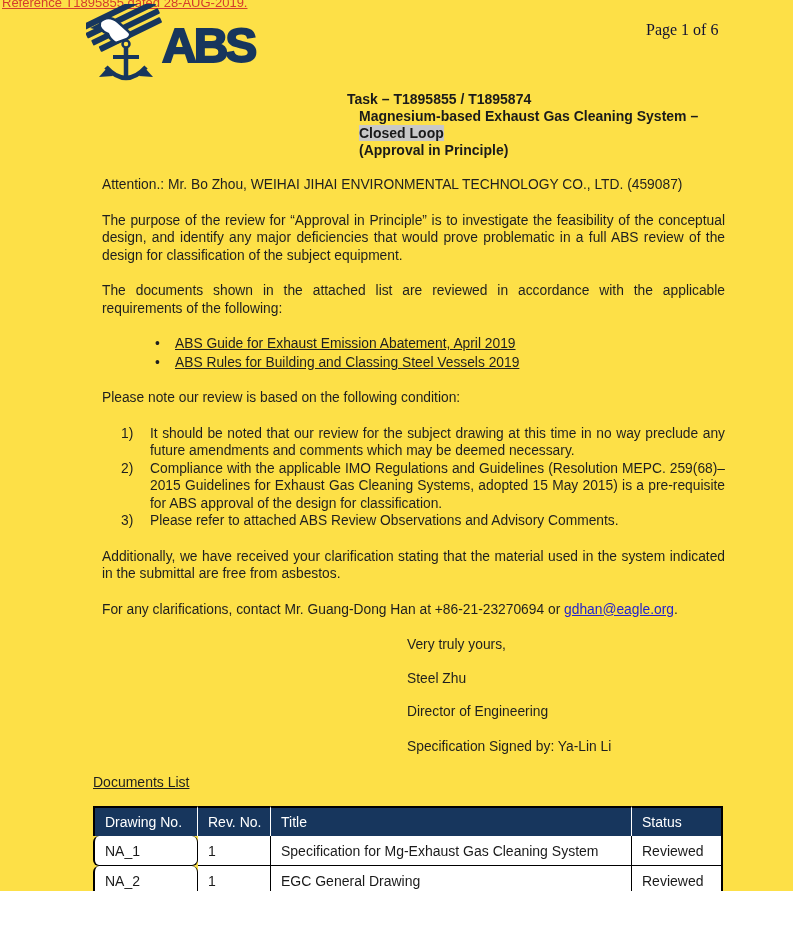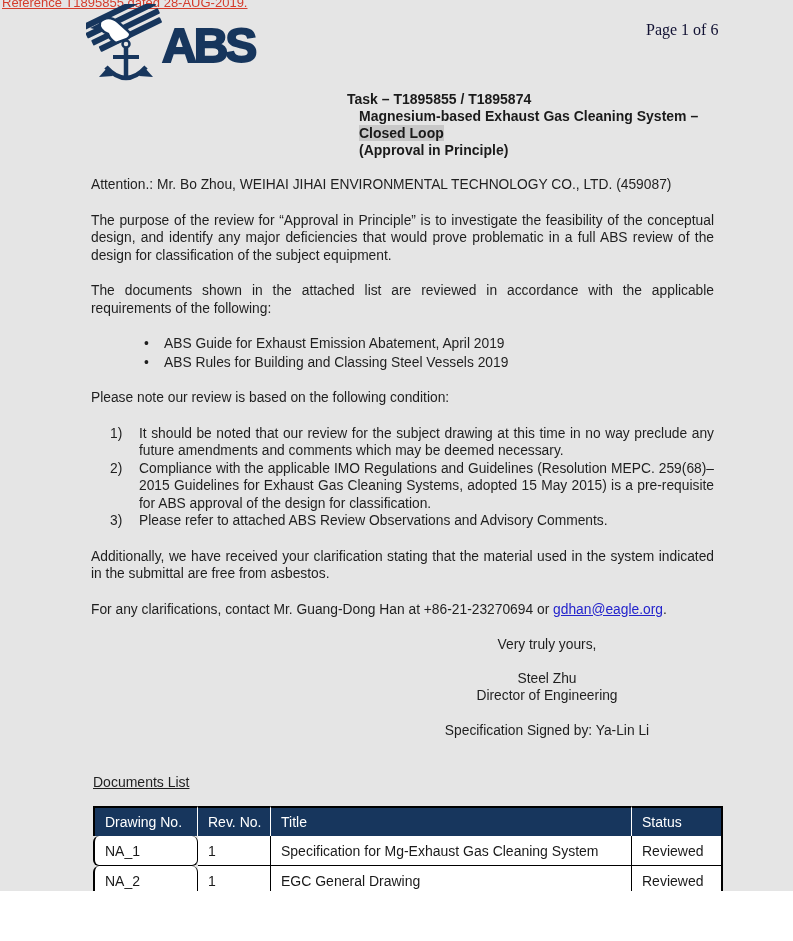--- a/index.html
+++ b/index.html
@@ -1,21 +1,21 @@
 <!DOCTYPE html>
 <html><head>
 <meta charset="utf-8">
 <style>
   * { box-sizing: border-box; margin: 0; padding: 0; }
   html, body { background: #ffffff; }
   .page {
     position: relative;
     width: 793px;
     height: 891px;
-    background: #e5e5e5;
+    background: #fde047;
     overflow: hidden;
     font-family: "Liberation Sans", sans-serif;
     color: #222222;
   }
 
   
   .ref-note {
     position: absolute;
     top: -5px;
     left: 2px;
@@ -64,40 +64,40 @@
     font-weight: bold;
     line-height: 17px;
     color: #1a1a1a;
   }
   .task-indent { padding-left: 12px; }
   .hl { background: #c8c8c8; }
 
   
   .body-content {
     position: absolute;
-    left: 91px;
+    left: 102px;
     top: 170px;
     width: 623px;
     font-size: 13.8px;
     line-height: 17.5px;
     color: #1f1f1f;
   }
   .body-content p { margin: 0 0 18px 0; text-align: justify; }
   .body-content p.attention { padding-top: 6px; text-align: left; }
 
-  ul.refs { list-style: none; padding-left: 73px; margin: 0 0 18px 0; }
+  ul.refs { list-style: none; padding-left: 73px; margin: 0 0 18px 0; text-decoration: underline; }
   ul.refs li { position: relative; margin-bottom: 1px; }
   ul.refs li::before { content: "\2022"; position: absolute; left: -20px; }
 
   ol.conds { list-style: none; counter-reset: c; padding-left: 48px; margin: 0 0 18px 0; }
   ol.conds li { counter-increment: c; position: relative; text-align: justify; }
   ol.conds li::before { content: counter(c) ")"; position: absolute; left: -29px; }
 
   .sig-block { margin-left: 289px; }
-  .sig-block p { margin: 0; text-align: center; }
+  .sig-block p { margin: 16px; text-align: left; }
   .sig-block p.closing-line { margin-bottom: 16px; }
   .sig-block p.title-line { margin-bottom: 17px; }
 
   
   .docs-heading {
     position: absolute;
     left: 93px;
     top: 774px;
     font-size: 14px;
     text-decoration: underline;

